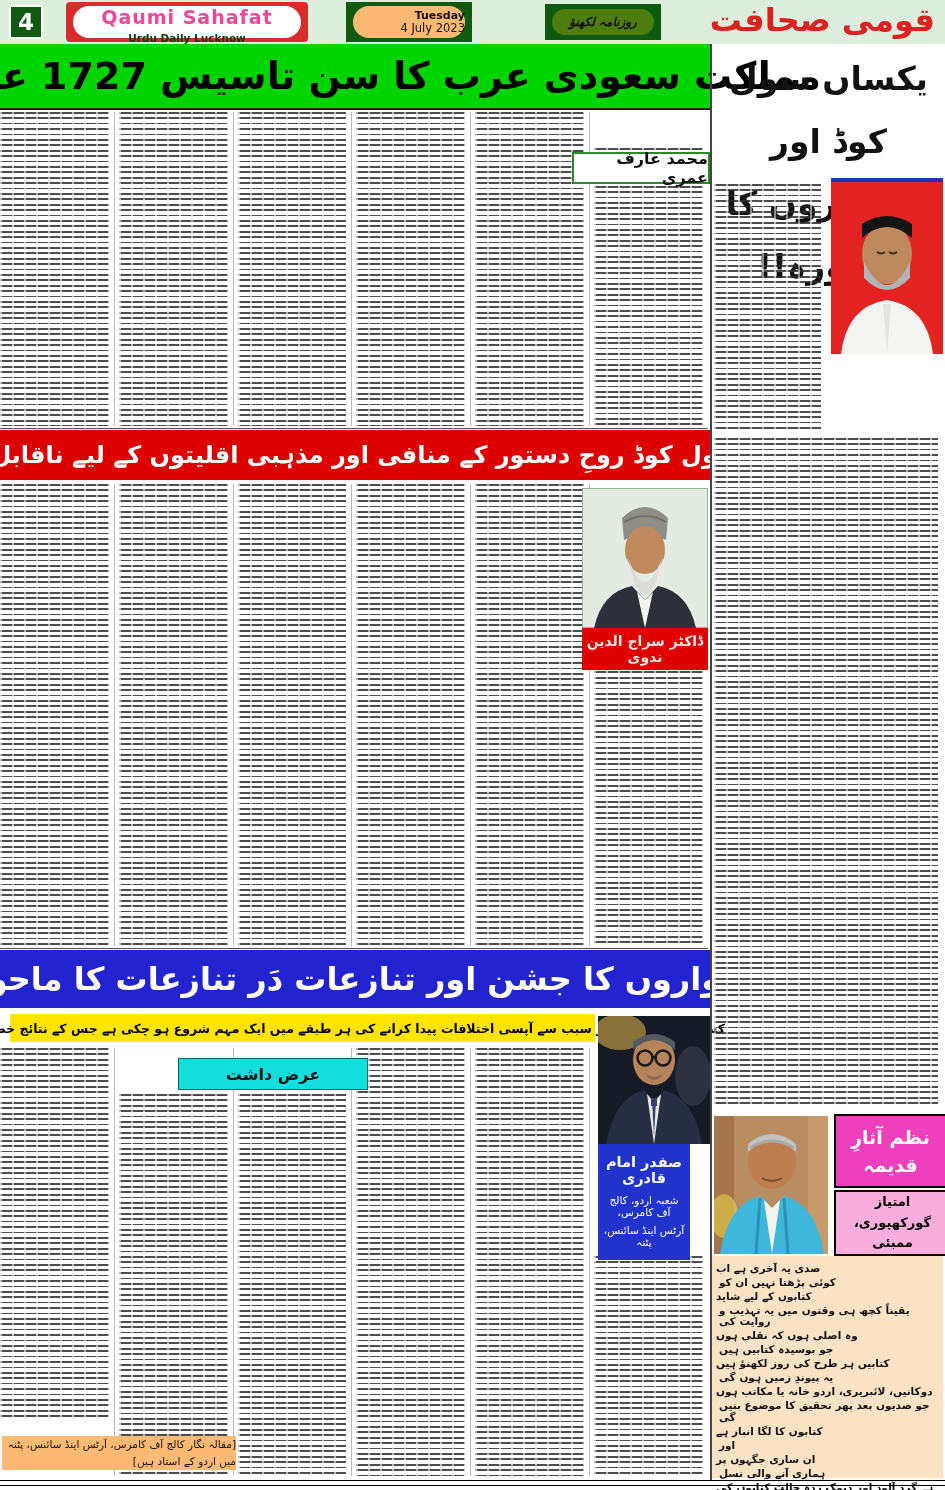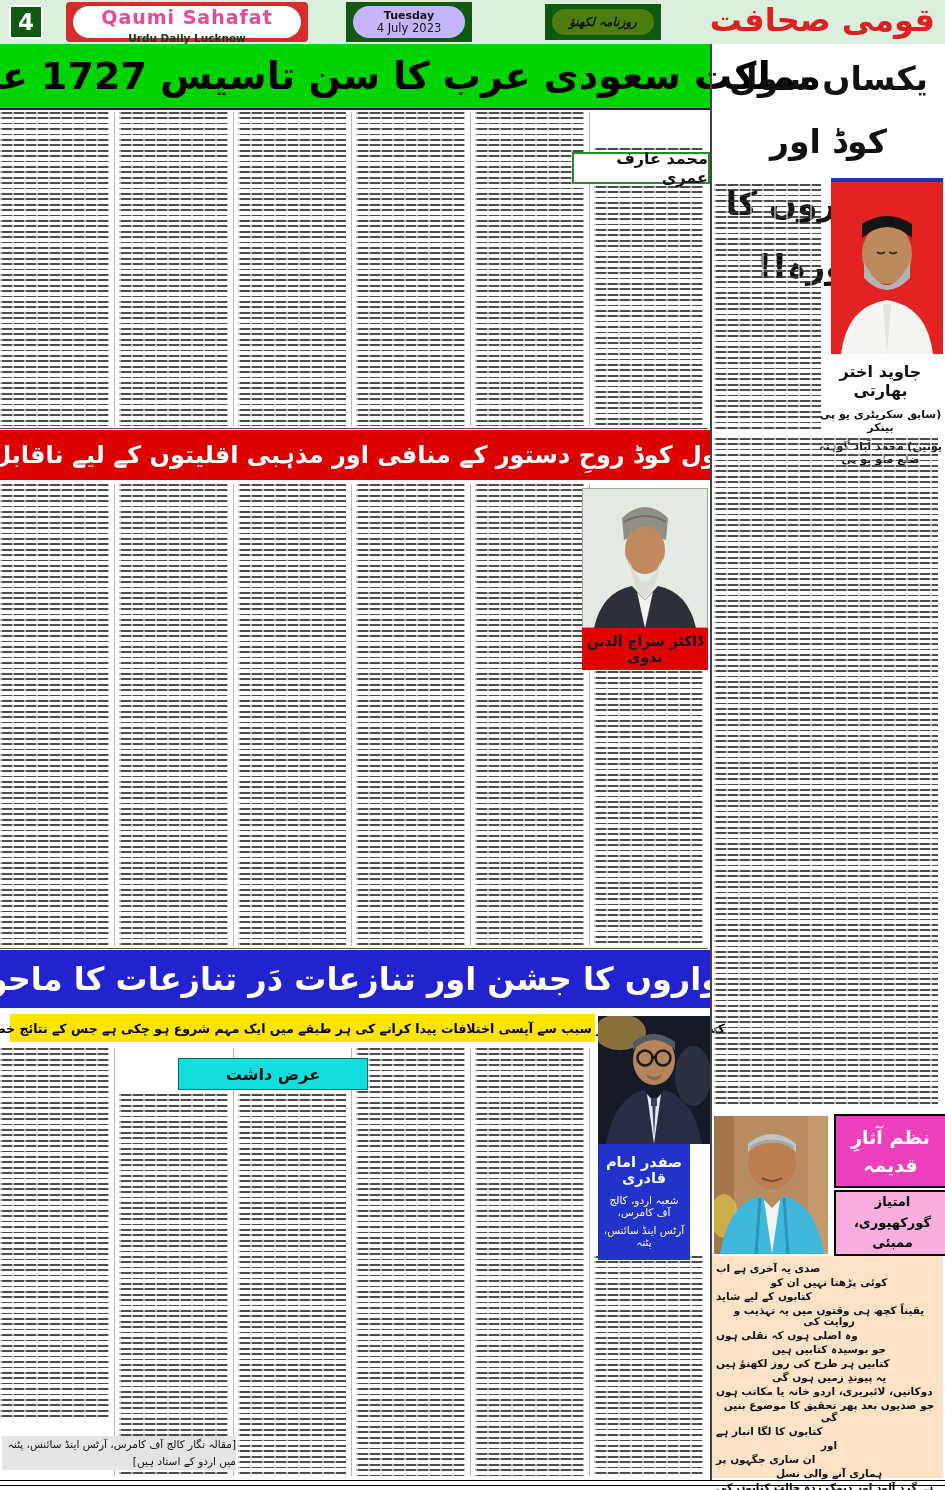--- a/index.html
+++ b/index.html
@@ -10,21 +10,21 @@
   .pagenum{position:absolute;left:9px;top:5px;width:34px;height:34px;background:#0f5a10;
            box-shadow:inset 0 0 0 2px #fff;display:flex;align-items:center;justify-content:center;
            color:#fff;font-weight:bold;font-size:23px;}
   .brand{position:absolute;left:66px;top:2px;width:242px;height:40px;background:#d92b2b;
          border-radius:4px;display:flex;align-items:center;justify-content:center;}
   .brand-inner{width:228px;height:32px;background:#fff;border-radius:16px;text-align:center;line-height:1;}
   .brand-title{font-size:19px;font-weight:900;letter-spacing:1px;color:#ec4899;display:block;margin-top:2px;}
   .brand-sub{font-size:10.5px;font-weight:bold;color:#0a3d0a;display:block;margin-top:6px;}
   .datebox{position:absolute;left:346px;top:2px;width:126px;height:40px;background:#0f5a10;
            display:flex;align-items:center;justify-content:center;}
-  .datebox-inner{width:112px;height:32px;background:#c4b5fd;border-radius:16px;text-align:center;line-height:1.2;}
+  .datebox-inner{width:112px;height:32px;background:#fdba74;border-radius:16px;text-align:right;line-height:1.2;}
   .date-day{font-size:11px;font-weight:bold;display:block;margin-top:3px;}
   .date-full{font-size:11.5px;font-weight:normal;display:block;}
   .masthead{position:absolute;left:545px;top:4px;width:116px;height:36px;background:#0f5a10;
             display:flex;align-items:center;justify-content:center;}
   .masthead-inner{width:102px;height:26px;background:#4d7c0f;border-radius:13px;text-align:center;
             font-size:12px;font-weight:bold;direction:rtl;line-height:26px;font-style:italic;}
   .section-title{position:absolute;right:10px;top:1px;font-size:32px;font-weight:900;color:#e02020;
             direction:rtl;line-height:1.2;}
   
   .green-band{position:absolute;left:0;top:44px;width:710px;height:64px;background:#00d400;
@@ -54,26 +54,26 @@
       repeating-linear-gradient(180deg, #2e2e2e 0 1.7px, rgba(0,0,0,0) 1.7px 5.4px);
       opacity:.85;}
   .txfill{position:absolute;left:0;right:5px;top:0;bottom:0;}
   
   .byline-box{position:absolute;left:572px;top:114px;width:134px;height:28px;border:2px solid #2a8a2a;
       background:#fff;display:flex;align-items:center;justify-content:center;
       font-size:16px;font-weight:900;direction:rtl;margin-top:38px;}
   .arz-box{position:absolute;left:178px;top:1058px;width:188px;height:30px;background:#12dede;
       border:1px solid #066;display:flex;align-items:center;justify-content:center;
       font-size:16px;font-weight:900;direction:rtl;}
-  .caption-red{background:#e00000;color:#0f172a;font-size:14px;font-weight:900;direction:rtl;
+  .caption-red{background:#e00000;color:#e5e5e5;font-size:14px;font-weight:900;direction:rtl;
       text-align:center;padding:5px 2px;}
   .caption-blue{background:#2233cc;color:#fff;direction:rtl;text-align:center;padding:6px 3px;}
   .caption-blue .nm{font-size:14.5px;font-weight:900;display:block;margin:4px 0 8px;}
   .caption-blue .dt{font-size:10.5px;display:block;margin:6px 0;}
-  .end-note{position:absolute;left:2px;top:1436px;width:234px;background:#e5e5e5;font-size:10.5px;
+  .end-note{position:absolute;left:2px;top:1436px;width:234px;background:#fdba74;font-size:10.5px;
       direction:rtl;text-align:right;line-height:1.6;}
   
   .rail-headline{position:absolute;left:714px;top:48px;width:229px;height:130px;
       font-size:33px;font-weight:900;direction:rtl;text-align:center;line-height:1.9;}
   .rail-photo{position:absolute;left:831px;top:178px;width:112px;height:176px;border-top:4px solid #2233bb;}
   .rail-author{position:absolute;left:818px;top:362px;width:125px;direction:rtl;text-align:center;}
   .rail-author .nm{font-size:16px;font-weight:900;display:block;margin-bottom:8px;}
   .rail-author .dt{font-size:11px;font-weight:bold;display:block;margin:6px 0;}
   
   .nadvi-block{position:absolute;left:582px;top:488px;width:126px;}
@@ -83,21 +83,21 @@
   .pink-title{position:absolute;left:834px;top:1114px;width:109px;height:70px;background:#ee3fbc;
       border:2px solid #000;color:#fff;font-size:19px;font-weight:900;direction:rtl;
       display:flex;align-items:center;justify-content:center;text-align:center;line-height:1.5;}
   .pink-name{position:absolute;left:834px;top:1190px;width:109px;height:62px;background:#f9aede;
       border:2px solid #000;color:#000;font-size:13px;font-weight:900;direction:rtl;
       display:flex;align-items:center;justify-content:center;text-align:center;line-height:1.6;padding:0 2px;}
   .poem-body{position:absolute;left:712px;top:1256px;width:231px;height:222px;background:#fce3c6;
       direction:rtl;padding-top:4px;box-sizing:border-box;}
   .poem-line{display:block;font-size:10.5px;font-weight:bold;line-height:1.1;margin:2.5px 4px;}
   .side-right{text-align:left;padding-right:4px;}
-  .side-left{text-align:center;padding-left:3px;}
+  .side-left{text-align:left;padding-left:3px;}
   svg{display:block;}
 </style>
 </head>
 <body>
 
 <div id="page">
 
   <div class="hdr">
     <div class="pagenum">4</div>
     <div class="brand">
@@ -250,25 +250,20 @@
     <svg width="112" height="172" viewBox="0 0 112 172">
       <rect width="112" height="172" fill="#e32222"></rect>
       <ellipse cx="56" cy="72" rx="25" ry="30" fill="#bd8a5e"></ellipse>
       <path d="M31 56 Q56 34 81 56 L81 42 Q56 26 31 42 Z" fill="#141414"></path>
       <path d="M33 80 Q56 126 79 80 L79 96 Q56 120 33 96 Z" fill="#b3b3b3"></path>
       <path d="M46 70 Q50 73 54 70 M58 70 Q62 73 66 70" stroke="#3a2a1a" stroke-width="2" fill="none"></path>
       <path d="M10 172 Q16 124 56 118 Q96 124 102 172 Z" fill="#f4f4f0"></path>
       <path d="M52 122 L56 172 L60 122 Z" fill="#e4e4de"></path>
     </svg>
   </div>
-  <div class="rail-author">
-    <span class="nm">جاوید اختر بھارتی</span>
-    <span class="dt">(سابق سکریٹری یو پی بینکر</span>
-    <span class="dt">یونین) محمد آباد گوہنہ ضلع مئو یو پی</span>
-  </div>
 
   <div class="colrow" style="left:714px;top:438px;width:229px;height:668px;">
     <div class="col">
         <div class="txfill tx"></div>
       </div>
   </div>
 
   <div class="poet-photo">
     <svg width="114" height="138" viewBox="0 0 114 138">
       <rect width="114" height="138" fill="#b98d62"></rect>

